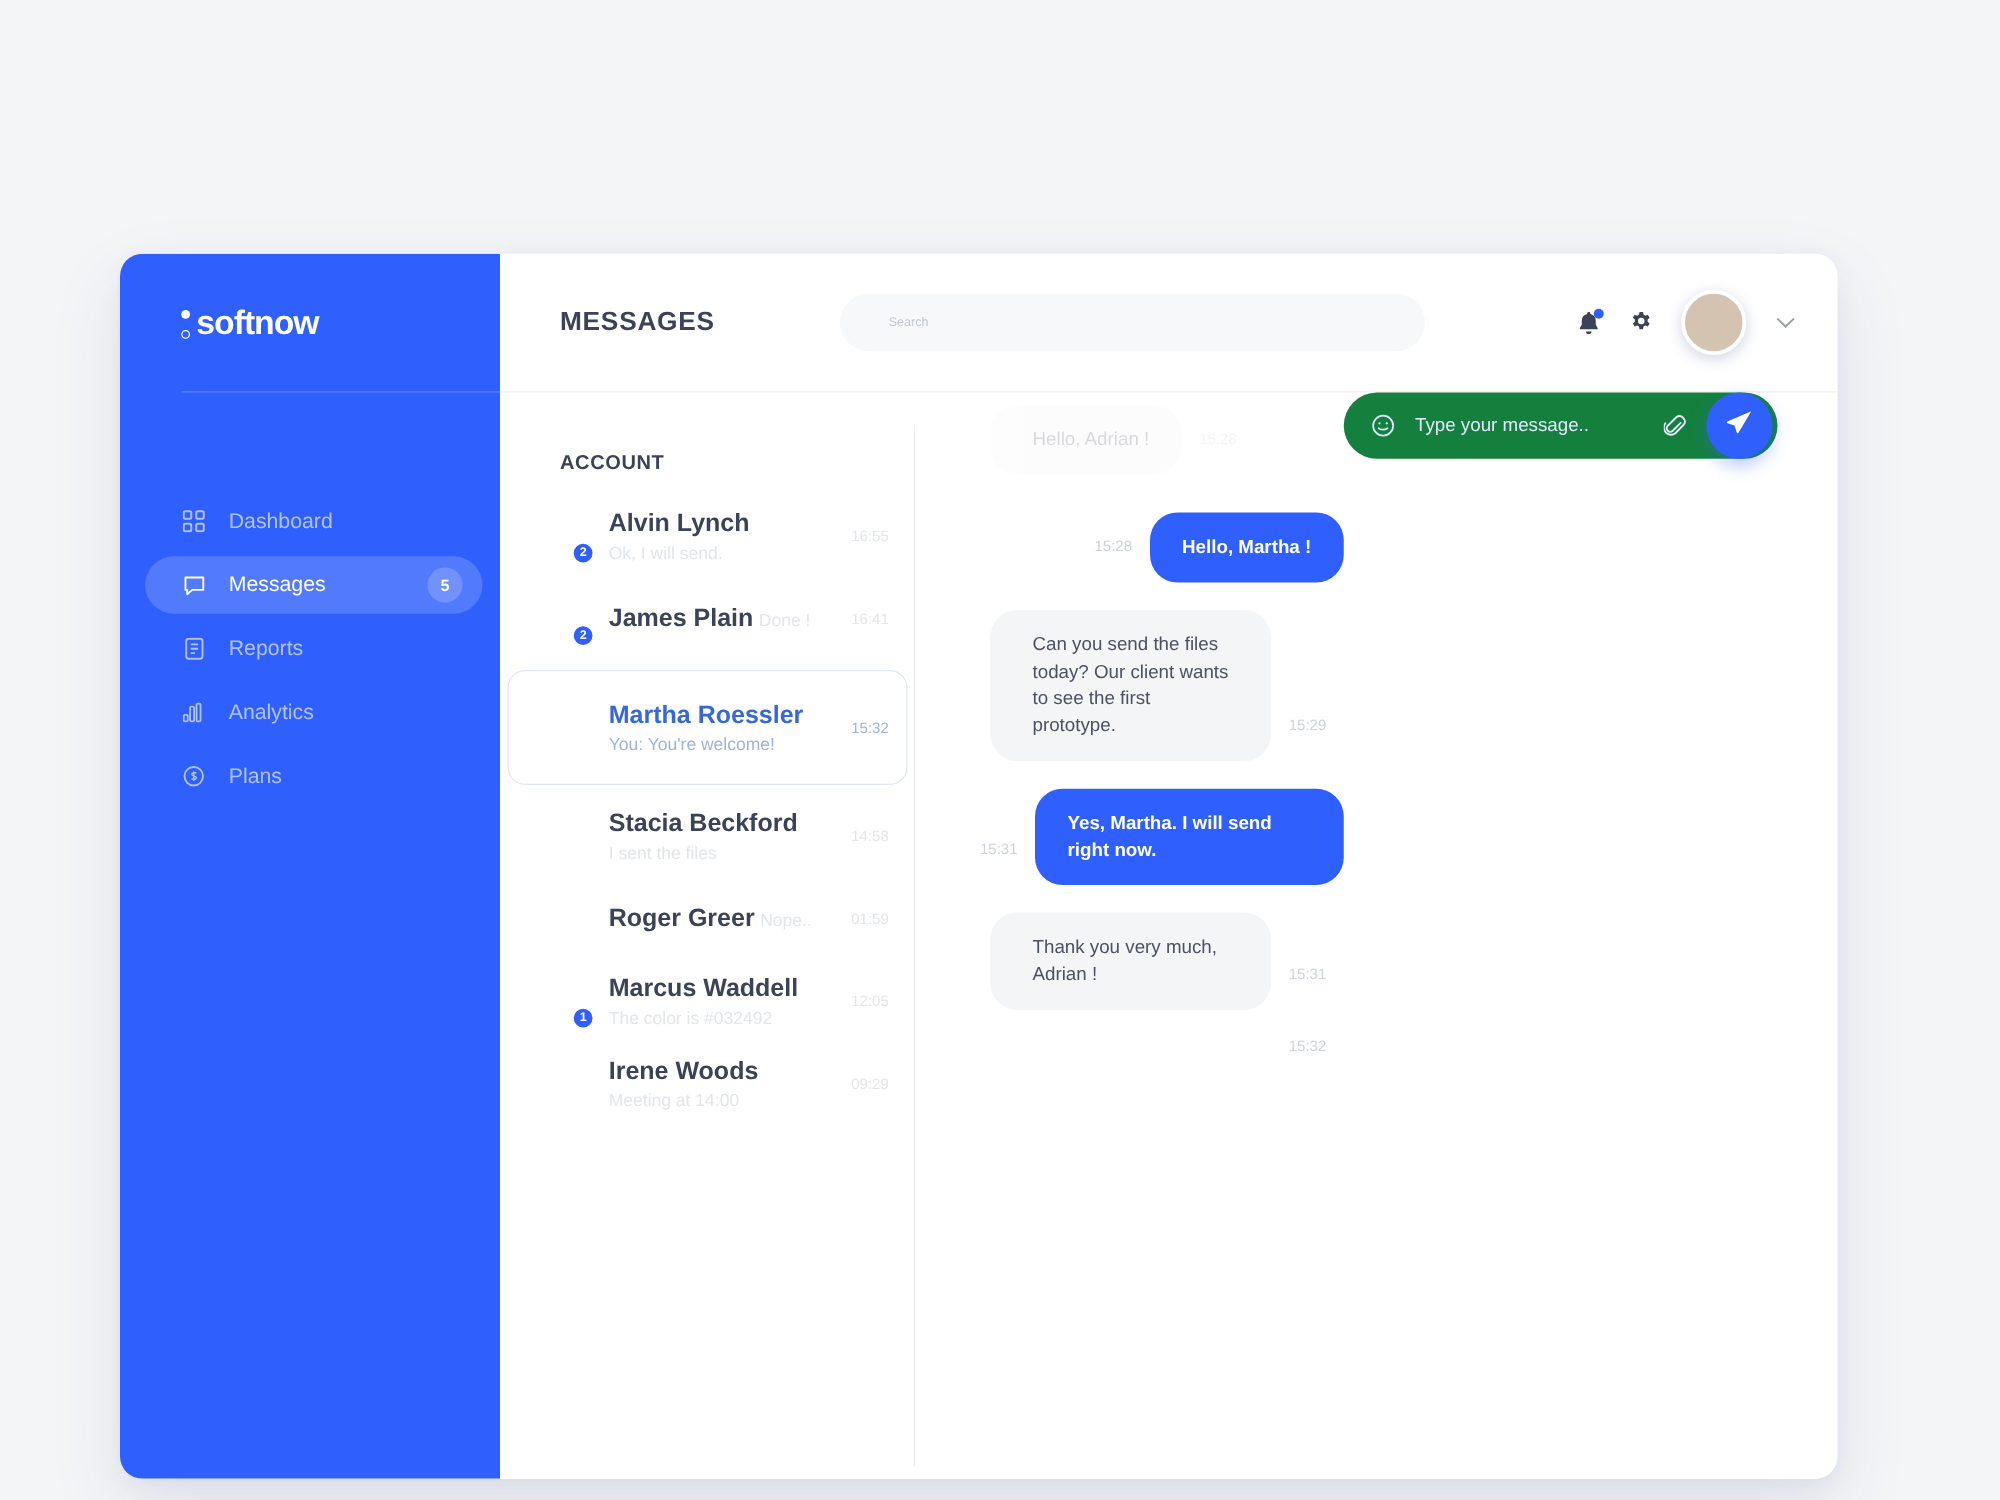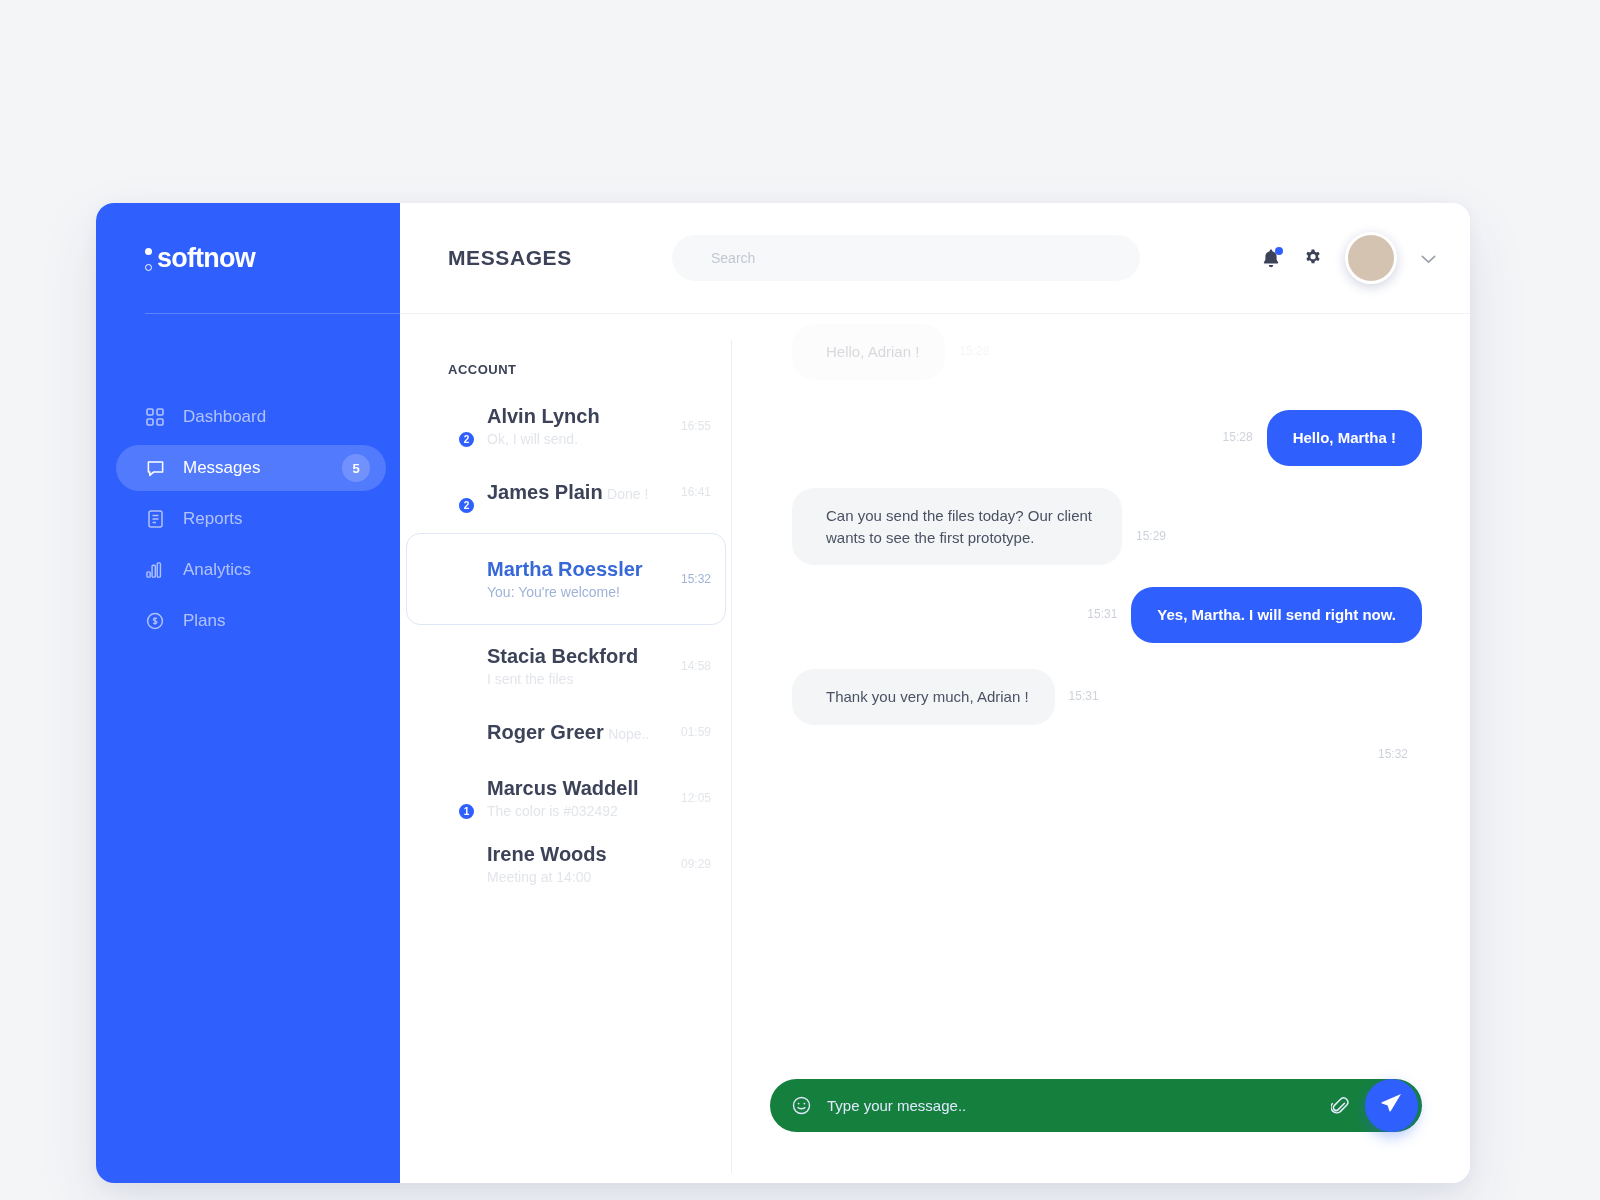--- a/index.html
+++ b/index.html
@@ -103,21 +103,21 @@
   #search-box {
     position: absolute; left: 272px;
     width: 468px; height: 46px;
     background: #f7f8fa; border-radius: 23px;
     display: flex; align-items: center;
     padding-left: 39px;
   }
   #search-input {
     border: none; outline: none; background: transparent;
     font-family: "Liberation Sans", sans-serif;
-    font-size: 14px; color: #aeb3bd; width: 100%;
+    font-size: 10px; color: #aeb3bd; width: 100%;
   }
   #search-input::placeholder { color: #c2c7d0; }
   .topbar-right {
     position: absolute; right: 34px;
     display: flex; align-items: center; gap: 22px;
   }
   .icon-btn { cursor: pointer; position: relative; display:flex; align-items:center; }
   .bell-dot {
     position: absolute; right: -2px; top: -1px;
     width: 8px; height: 8px; border-radius: 50%;
@@ -138,21 +138,21 @@
   #contacts {
     width: 332px; flex: 0 0 332px;
     padding: 0 0 0 0;
     position: relative;
   }
   .contacts-divider {
     position: absolute; right: 0; top: 26px; bottom: 10px;
     width: 1px; background: #eceef3;
   }
   #account-title {
-    font-size: 13px; font-weight: bold; color: #3c4257;
+    font-size: 16px; font-weight: bold; color: #3c4257;
     letter-spacing: 0.5px;
     padding: 48px 0 0 48px;
   }
   .contact-list { margin-top: 16px; }
   .contact {
     height: 66px;
     display: flex; align-items: center;
     padding-left: 22px; padding-right: 14px;
     cursor: pointer;
     position: relative;
@@ -197,21 +197,21 @@
   .contact-time {
     font-size: 12px; color: #cdd2da; flex: 0 0 auto; margin-left: 6px;
   }
   .contact.selected .contact-time { color: #9fb3d8; }
   .contact.fade .contact-msg { color: #e2e5ea; }
   .contact.fade .contact-time { color: #e2e5ea; }
 
   
   #chat {
     flex: 1; position: relative;
-    display: flex; flex-direction: column;
+    display: flex; flex-direction: row;
     padding: 0 48px 0 38px;
     min-width: 0;
     justify-content: flex-end;
   }
   #messages {
     flex: 1; padding-top: 6px;
     display: flex; flex-direction: column;
     min-height: 0;
   }
   .msg-row {

